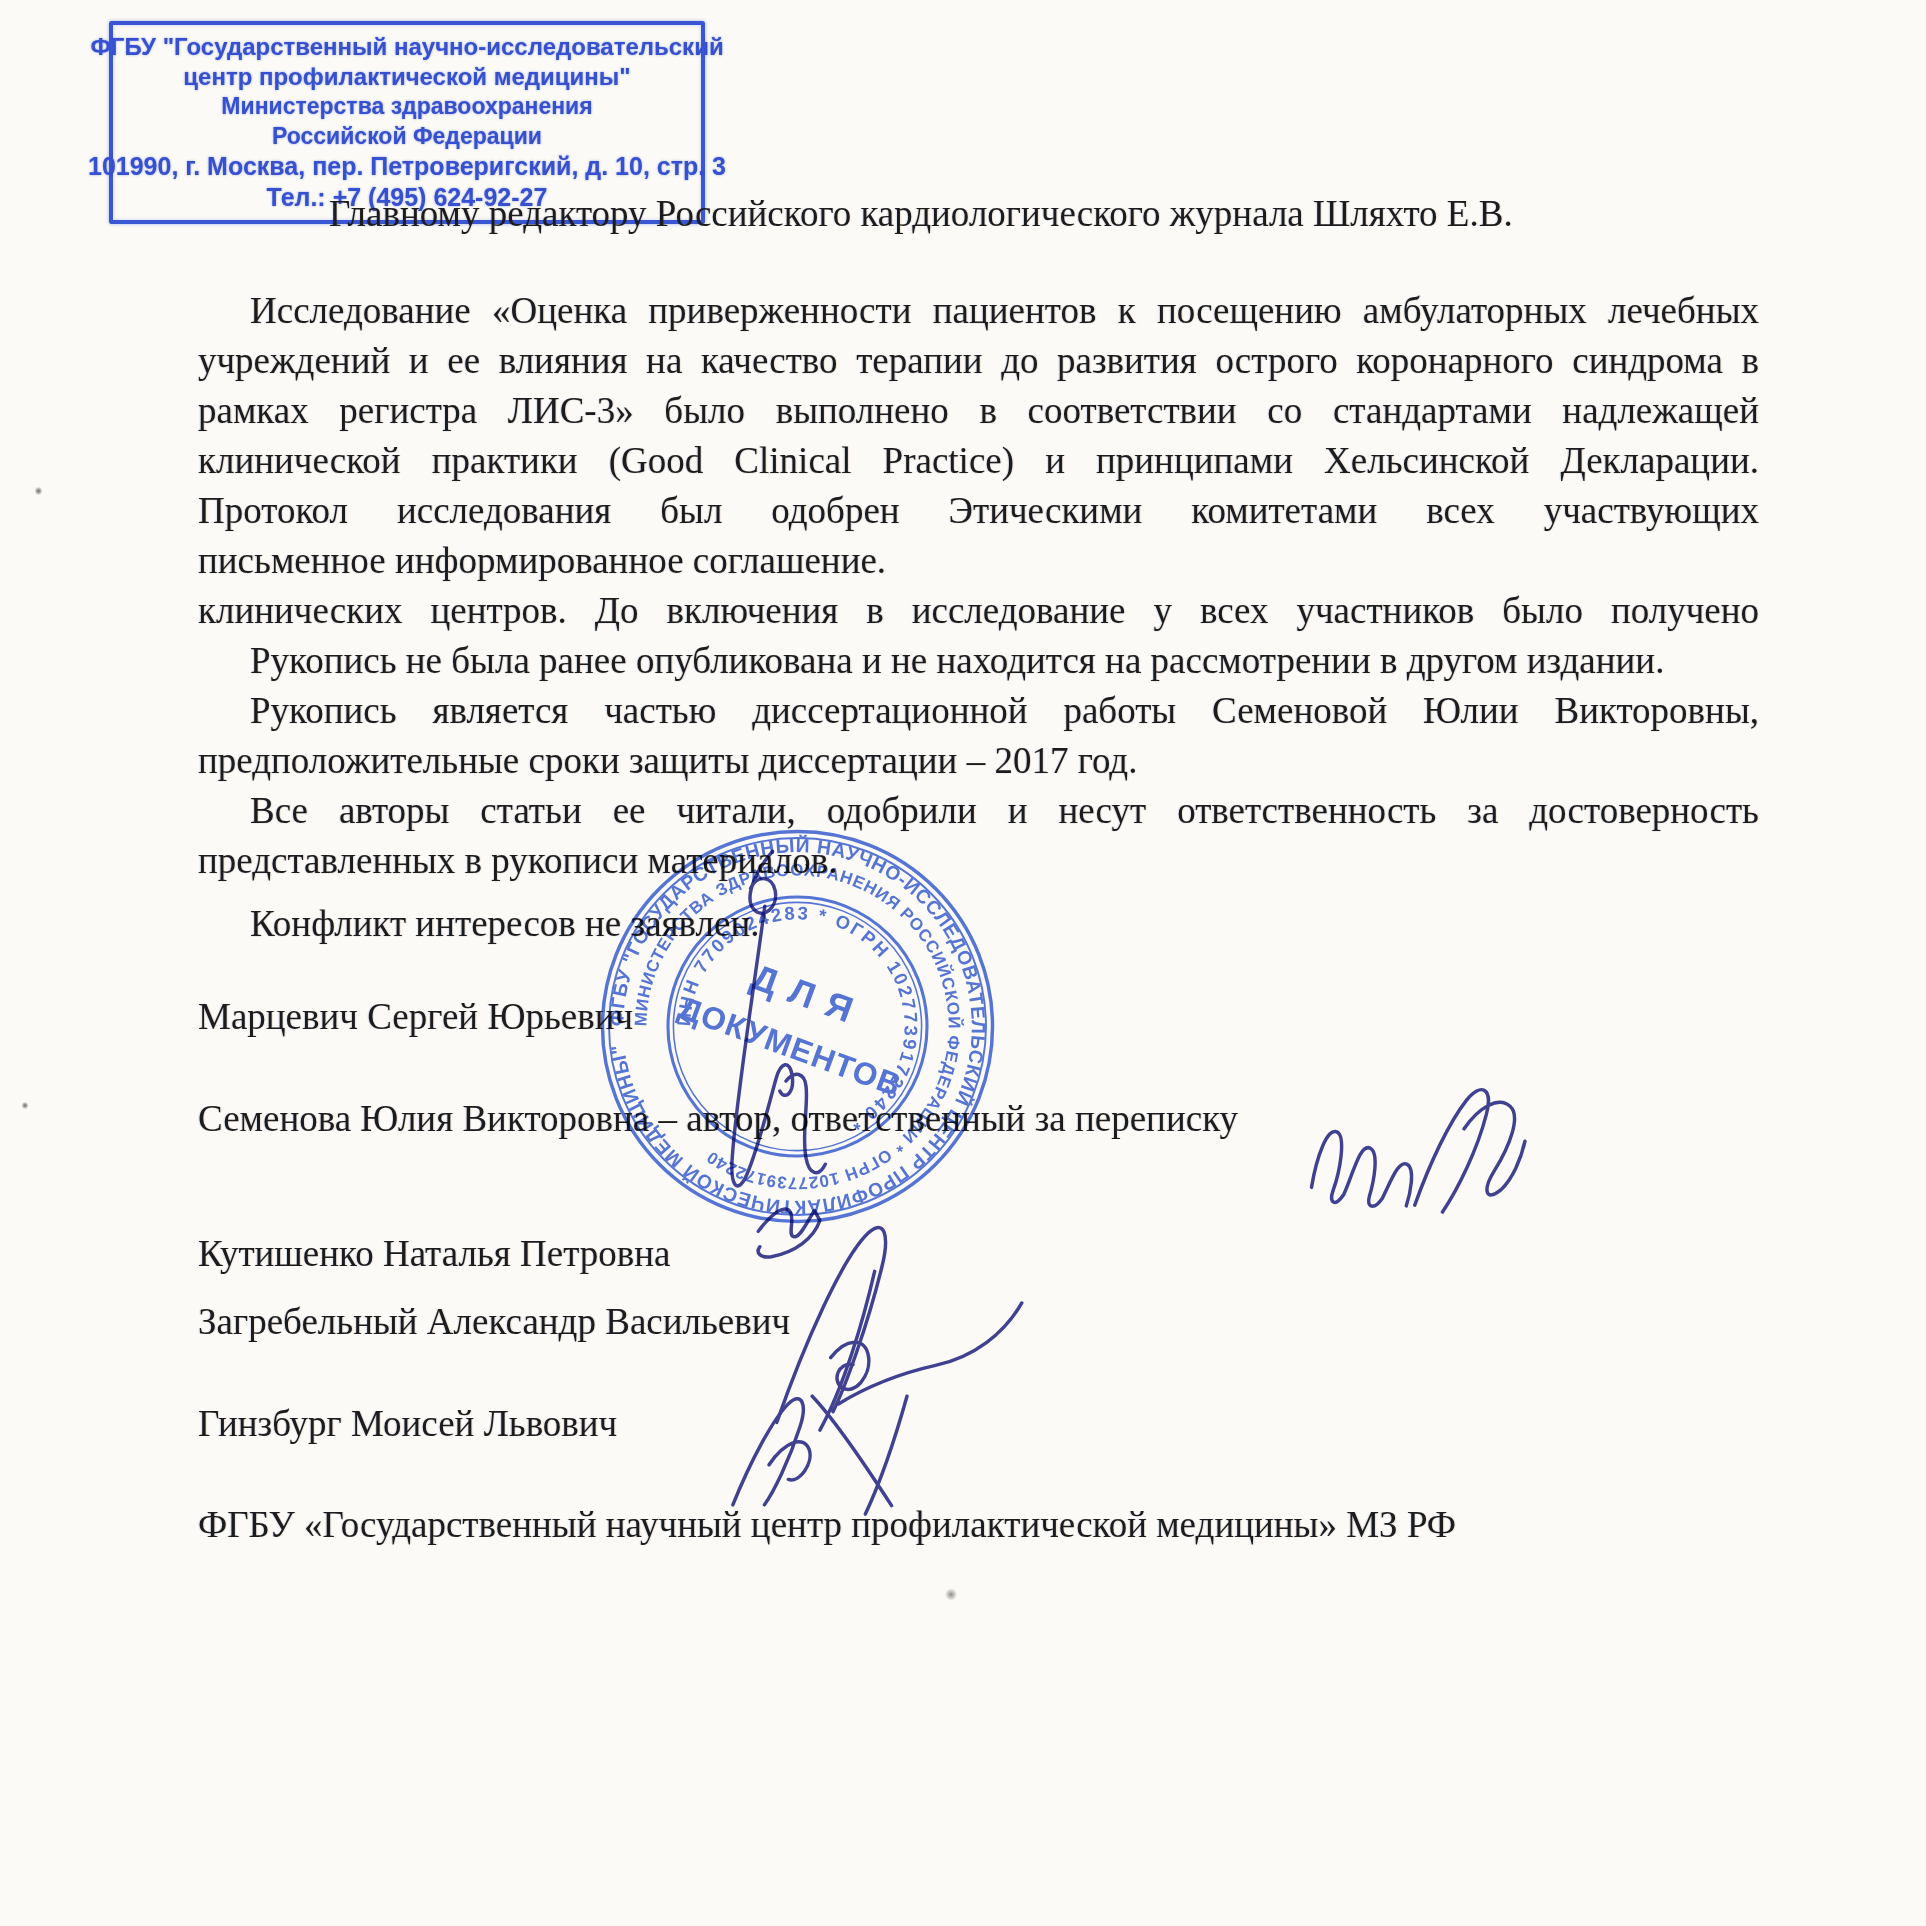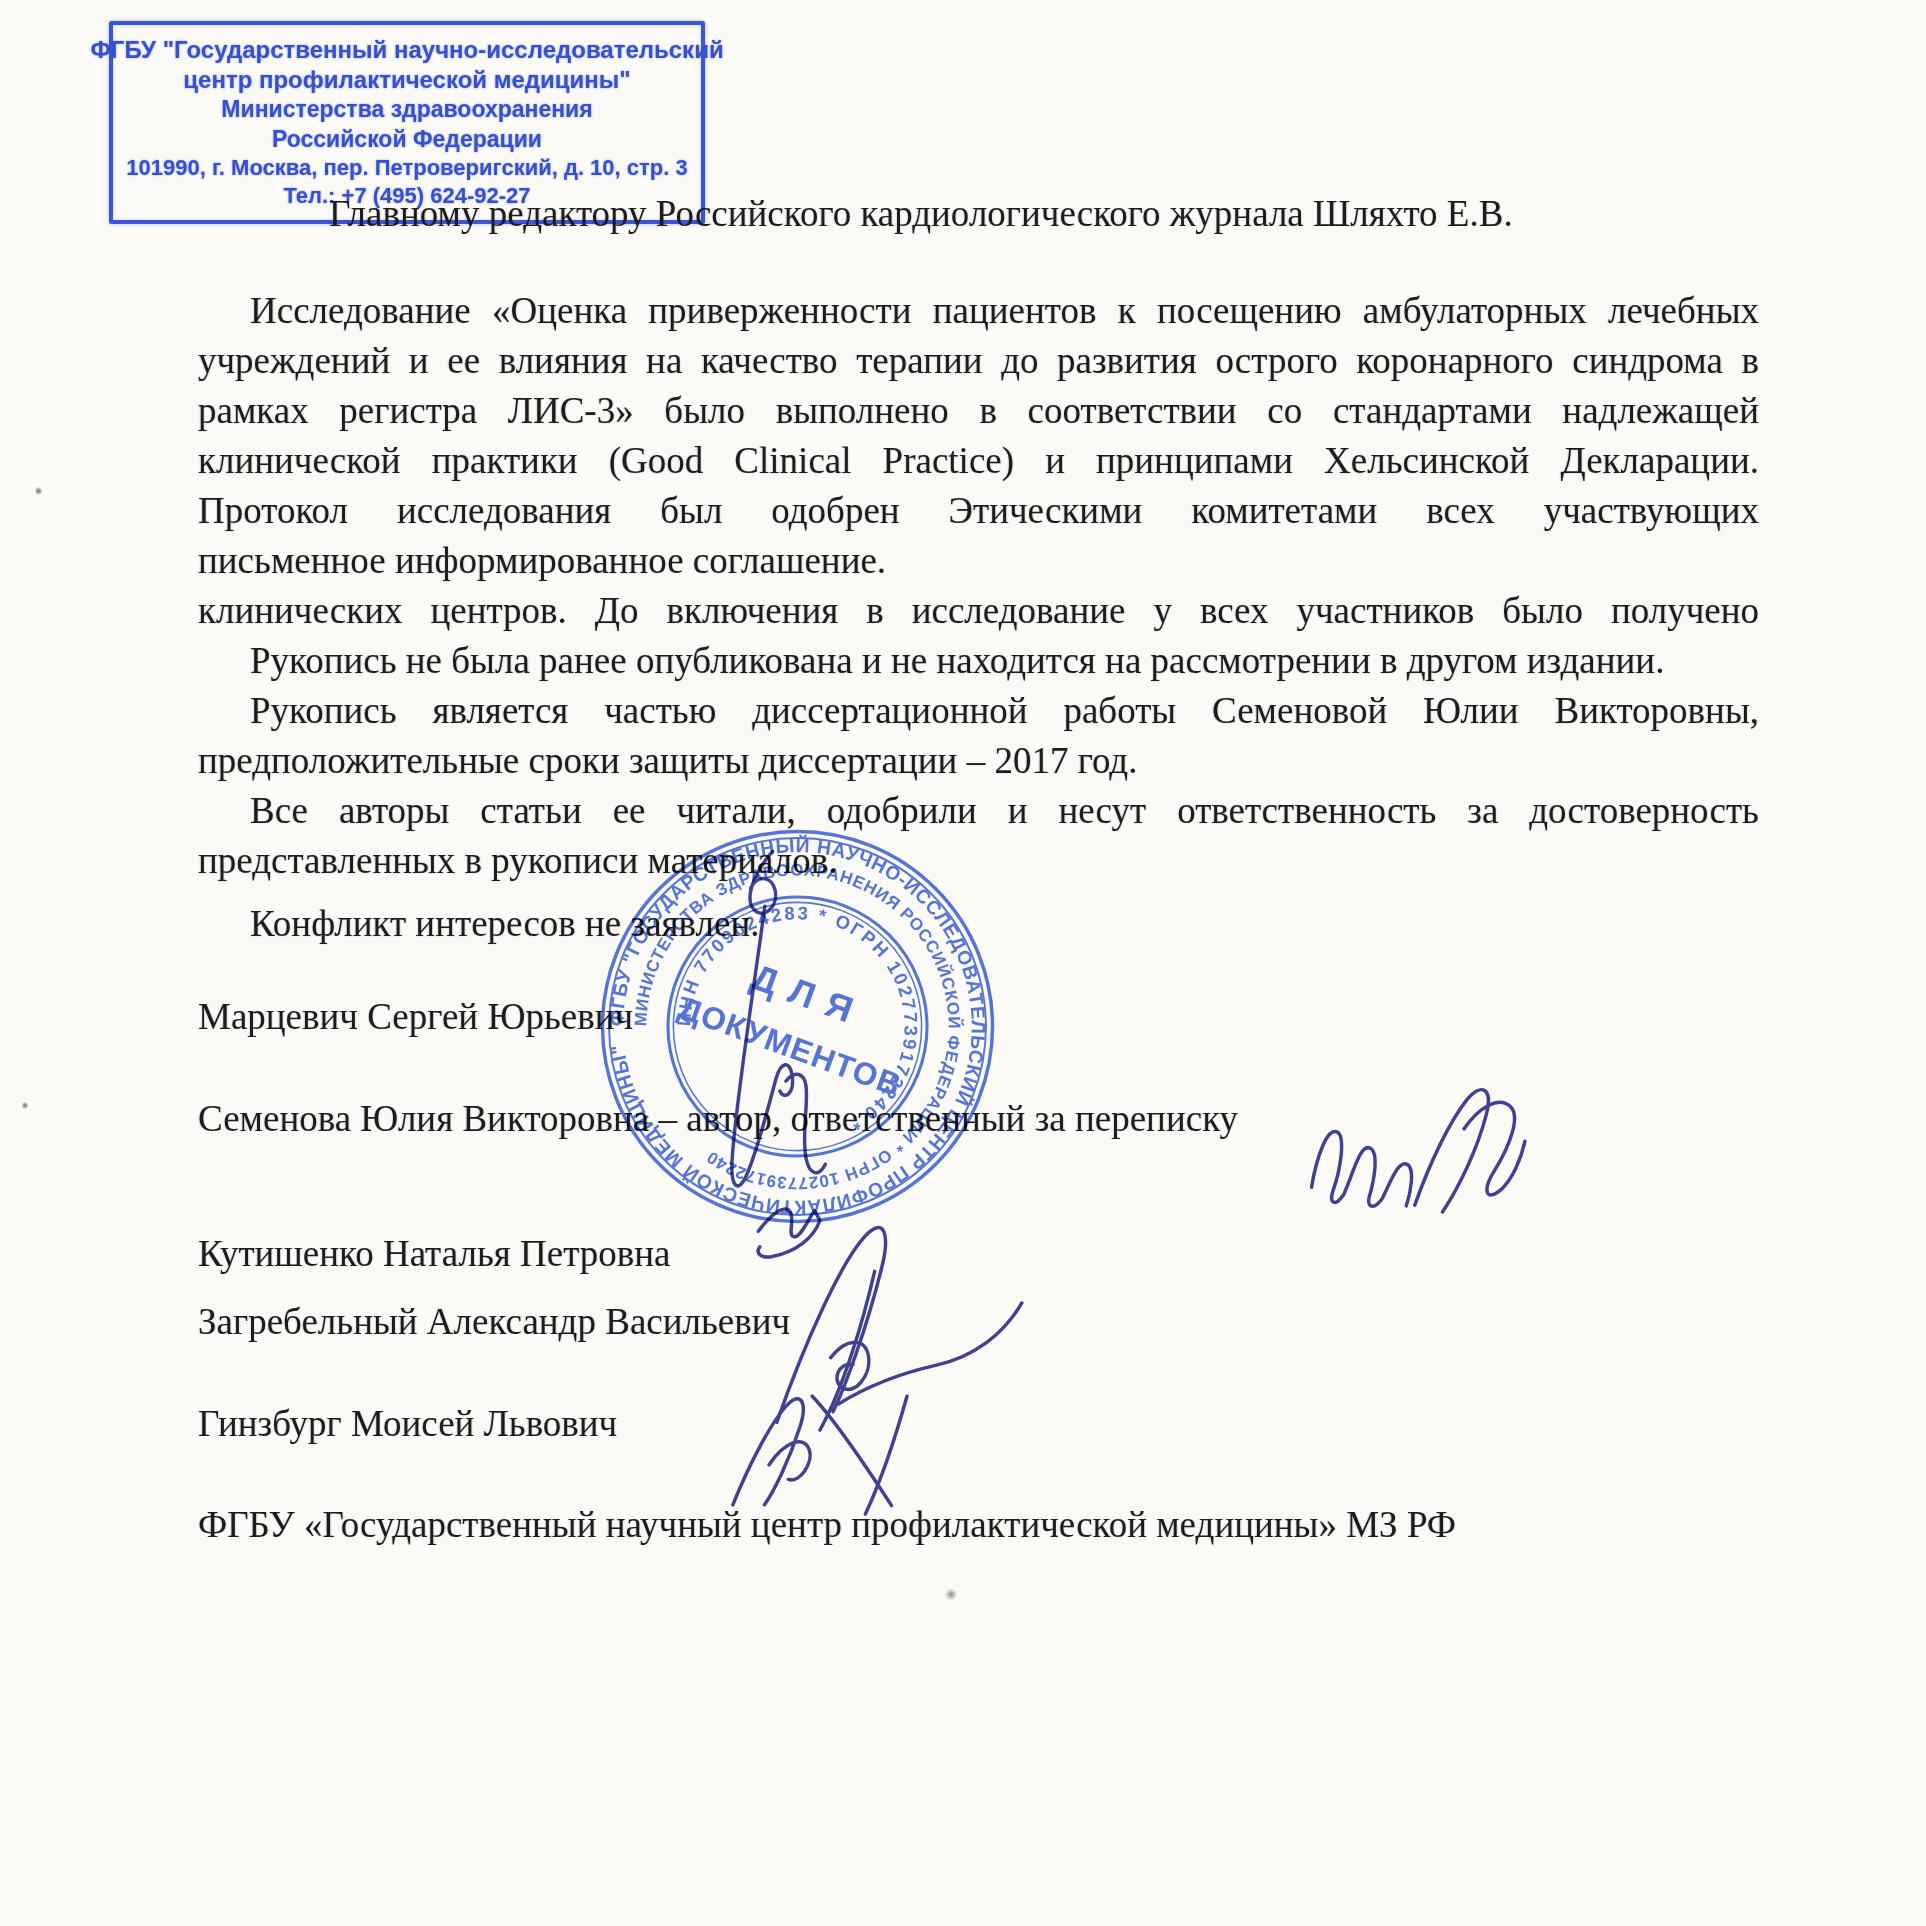--- a/index.html
+++ b/index.html
@@ -43,21 +43,21 @@
     gap:2.3px;
     color:#2742cd;
     font-family:"Liberation Sans", sans-serif;font-weight:bold;
     text-align:center;
     z-index:2;
     opacity:.92;
   }
   .lh{white-space:nowrap;text-shadow:0 0 2.3px rgba(42,73,207,.55);}
   .lh.s1,.lh.s2{font-size:24px;}
   .lh.s3,.lh.s4{font-size:23px;}
-  .lh.s5,.lh.s6{font-size:22px;}
+  .lh.s5,.lh.s6{font-size:25px;}
   
   .round-stamp{
     position:absolute;left:599px;top:828px;
     mix-blend-mode:multiply;opacity:.88;z-index:4;
   }
   .sig-layer{
     position:absolute;left:0;top:0;
     mix-blend-mode:multiply;opacity:.92;z-index:5;
   }
   .stamp-ring-text{font-family:"Liberation Sans",sans-serif;font-weight:bold;fill:#3f63d8;}

